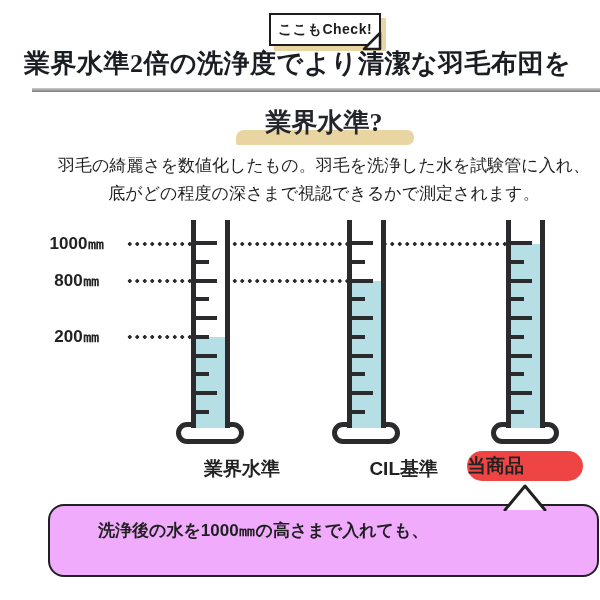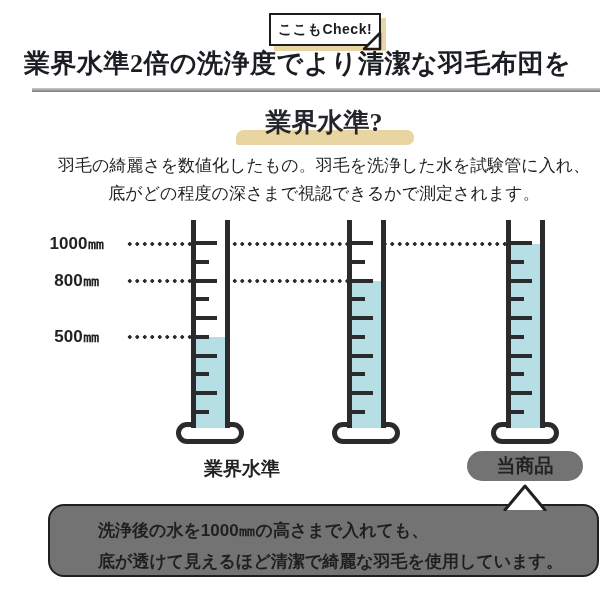--- a/index.html
+++ b/index.html
@@ -42,26 +42,26 @@
     border:5px solid #2b2b2e;border-radius:12px;z-index:1;}
   .tube{position:absolute;top:220px;width:29px;height:208px;background:#fff;
     border-left:5px solid #2b2b2e;border-right:5px solid #2b2b2e;z-index:2;}
   .water{position:absolute;left:0;right:0;bottom:0;background:#b5dee5;z-index:1;}
   .tick{position:absolute;left:0;height:4px;background:#2b2b2e;z-index:2;}
 
   
   .tube-label{position:absolute;top:456px;width:140px;text-align:right;
     font-size:19px;font-weight:700;color:#222;}
   .product-pill{position:absolute;left:443px;top:451px;width:116px;height:30px;
-    background:#737373;border-radius:16px;text-align:center;}
+    background:#ef4444;border-radius:16px;}
   .product-pill .tube-label-text{font-size:19px;font-weight:700;color:#222;line-height:30px;}
 
   
   .bubble{position:absolute;left:24px;top:504px;width:547px;height:69px;
-    background:#737373;border:2.5px solid #202023;border-radius:16px;z-index:2;}
+    background:#f0abfc;border:2.5px solid #202023;border-radius:16px;z-index:2;}
   .bubble-text{position:absolute;left:48px;top:9px;font-size:17px;font-weight:600;
     color:#1f1f1f;line-height:31px;white-space:nowrap;}
   .bubble-tail{position:absolute;left:478px;top:482px;z-index:3;}
 </style>
 </head>
 <body>
 
 <div id="stage">
 
   <div class="badge">
@@ -77,21 +77,21 @@
   <div class="heading-hl"></div>
   <div class="heading">業界水準?</div>
 
   <div class="desc">
     <div>羽毛の綺麗さを数値化したもの。羽毛を洗浄した水を試験管に入れ、</div>
     <div>底がどの程度の深さまで視認できるかで測定されます。</div>
   </div>
 
   <div class="axis-label" style="top:234px;">1000㎜</div>
   <div class="axis-label" style="top:271px;">800㎜</div>
-  <div class="axis-label" style="top:327px;">500㎜</div>
+  <div class="axis-label" style="top:327px;">200㎜</div>
 
   <div class="dots" style="left:102px;top:242px;width:380px;"></div>
   <div class="dots" style="left:102px;top:279px;width:221px;"></div>
   <div class="dots" style="left:102px;top:335px;width:65px;"></div>
 
   <div class="base" style="left:152px;"></div>
   <div class="base" style="left:308px;"></div>
   <div class="base" style="left:467px;"></div>
 
   <div class="tube" style="left:167px;">
@@ -128,28 +128,28 @@
       <div class="tick" style="top: 77.25px; width: 13px;"></div>
       <div class="tick" style="top: 96px; width: 21px;"></div>
       <div class="tick" style="top: 114.75px; width: 13px;"></div>
       <div class="tick" style="top: 133.5px; width: 21px;"></div>
       <div class="tick" style="top: 152.25px; width: 13px;"></div>
       <div class="tick" style="top: 171px; width: 21px;"></div>
       <div class="tick" style="top: 189.75px; width: 13px;"></div>
     </div>
 
   <div class="tube-label" style="left:116px;">業界水準</div>
+  <div class="tube-label" style="left:274px;">CIL基準</div>
   <div class="product-pill">
     <span class="tube-label-text">当商品</span>
   </div>
 
   <div class="bubble">
     <div class="bubble-text">
       <div>洗浄後の水を1000㎜の高さまで入れても、</div>
-      <div>底が透けて見えるほど清潔で綺麗な羽毛を使用しています。</div>
     </div>
   </div>
   <svg class="bubble-tail" width="46" height="29" viewBox="0 0 46 29">
     <path d="M3,28 L23,4 L43,28 Z" fill="#ffffff"></path>
     <path d="M3,28 L23,4 L43,28" fill="none" stroke="#202023" stroke-width="3" stroke-linejoin="round" stroke-linecap="round"></path>
   </svg>
 
 </div>
 
 </body></html>

